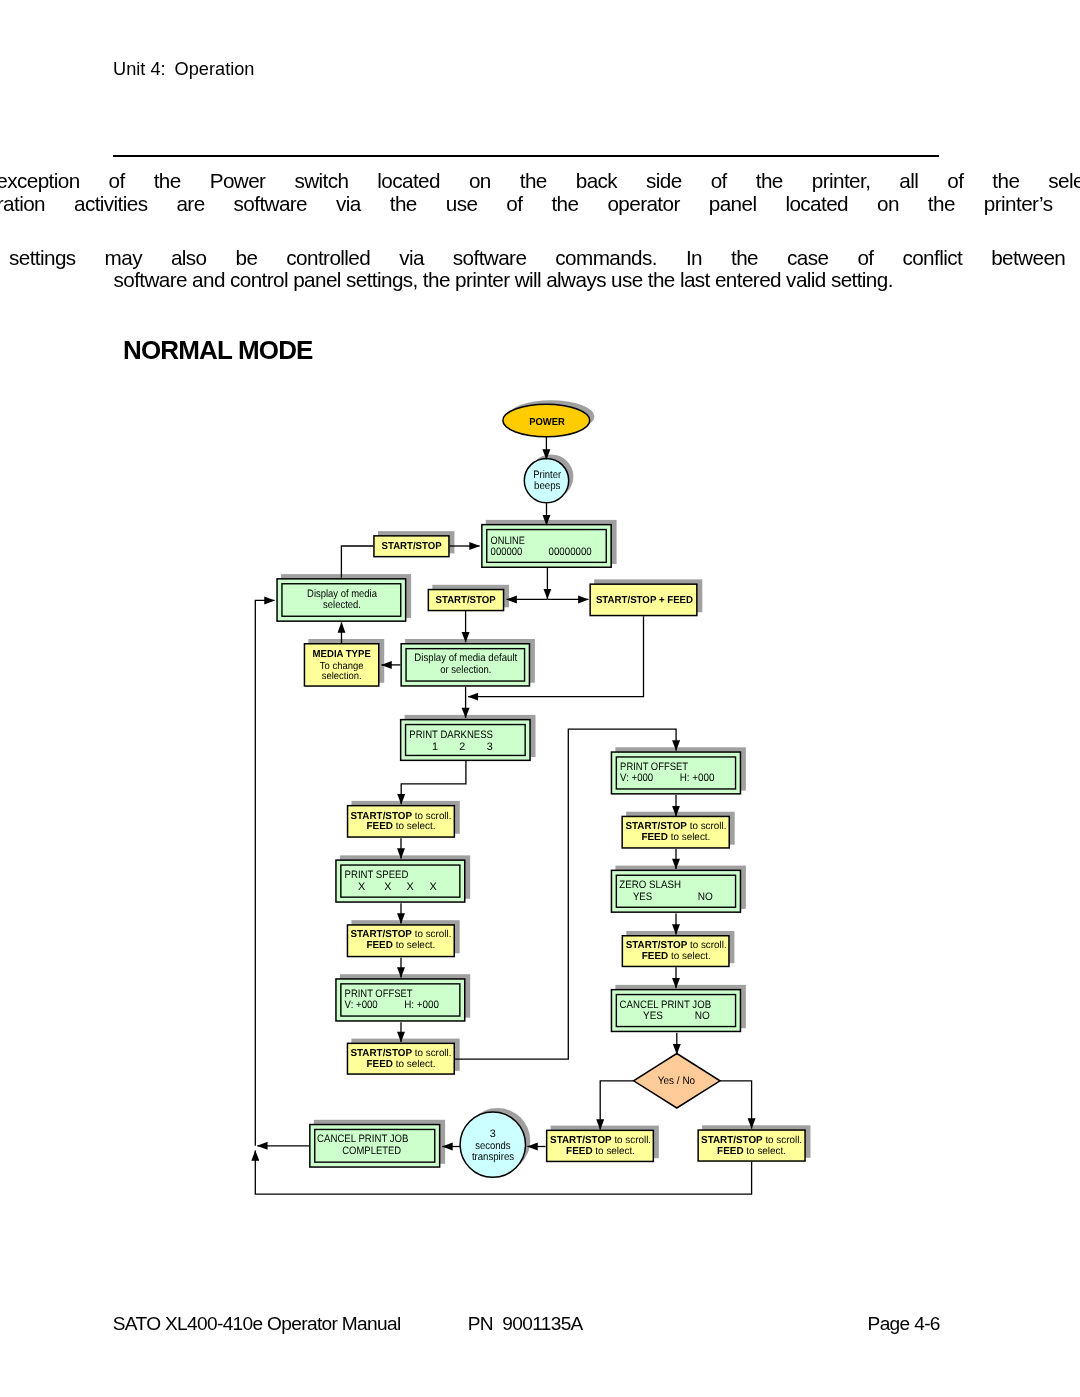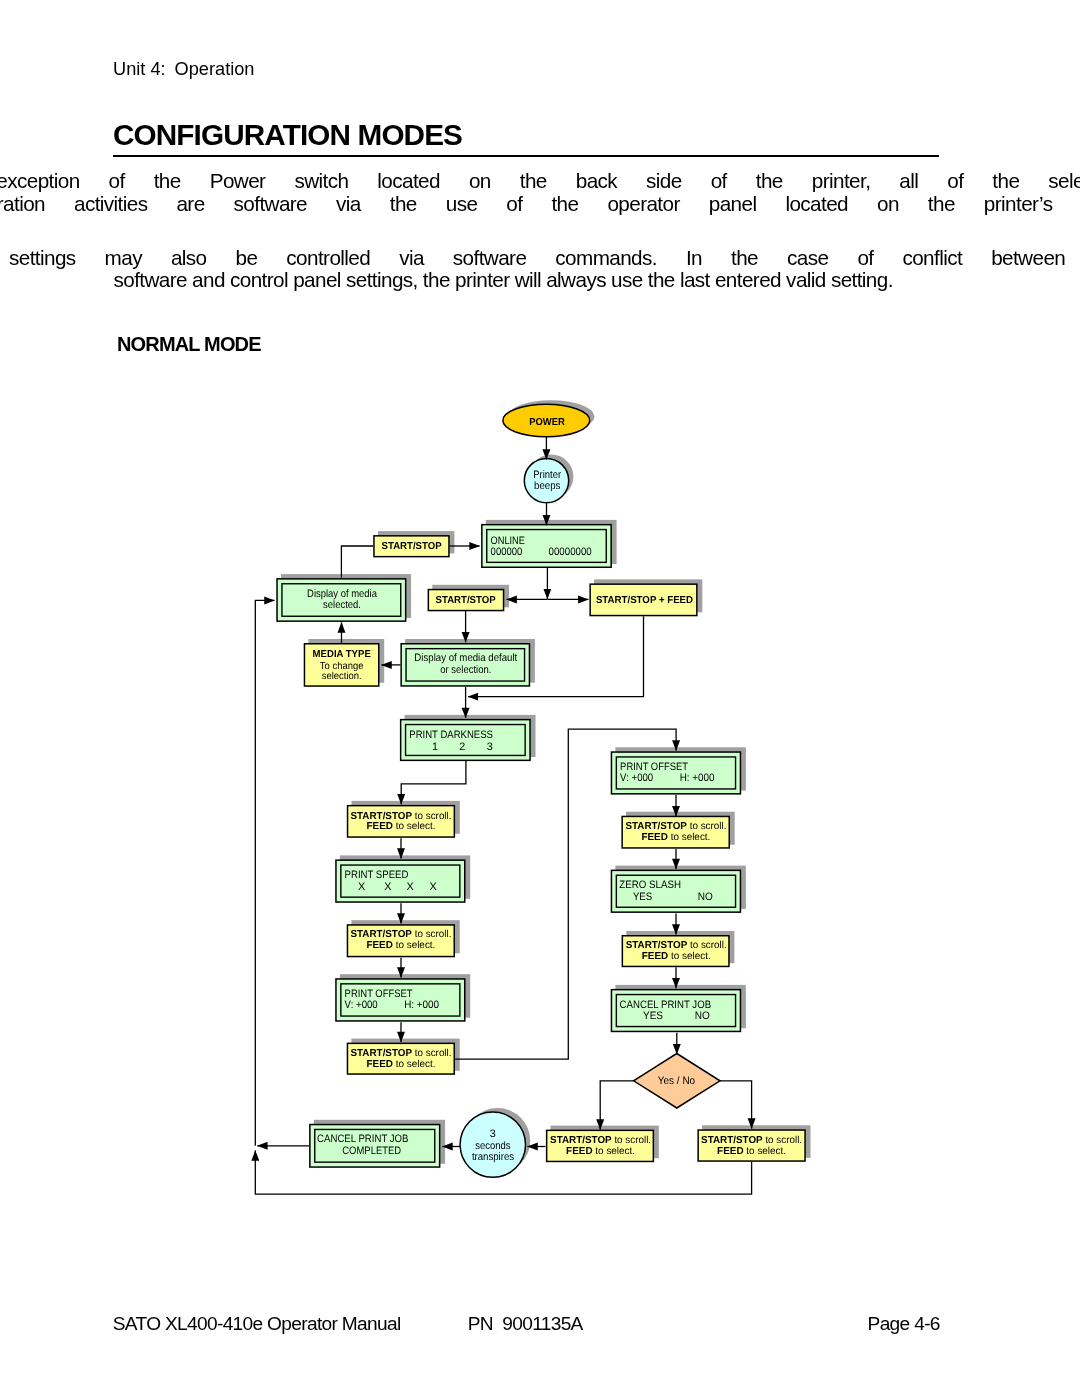--- a/index.html
+++ b/index.html
@@ -14,21 +14,21 @@
   .running-head{position:absolute;left:95px;top:58px;font-size:18.2px;line-height:22px;}
   .rh-gap{display:inline-block;width:9px;}
   h1.doc-title{
     position:absolute;left:95px;top:119px;margin:0;
     font-size:29.7px;font-weight:bold;letter-spacing:-0.87px;line-height:31px;
   }
   .title-rule{position:absolute;left:95px;top:155px;width:826px;height:2px;background:#000;}
   .para{position:absolute;left:95.5px;width:826px;font-size:20.7px;letter-spacing:-0.59px;line-height:22.7px;text-align:justify;margin:0;}
   .para.p1{top:169.8px;}
   .para.p2{top:246.5px;}
-  h2.sub-head{position:absolute;left:95px;top:328px;margin:4px;font-size:20px;font-weight:bold;line-height:24px;letter-spacing:-0.84px;}
+  h2.sub-head{position:absolute;left:95px;top:328px;margin:10px;font-size:26px;font-weight:bold;line-height:24px;letter-spacing:-0.84px;}
   .para.p3{top:353px;text-align:left;}
   .tline{white-space:nowrap;}
   .tline.just{display:flex;justify-content:center;white-space:nowrap;gap:29px;}
   .figcap{position:absolute;left:107px;top:1242.5px;width:826px;text-align:center;font-size:20.2px;font-weight:bold;letter-spacing:-0.33px;line-height:22px;}
   .footer{position:absolute;left:94.8px;top:1314px;width:826px;font-size:19.1px;letter-spacing:-0.66px;line-height:20px;}
   .footer .f-left{position:absolute;left:0;top:0;}
   .footer .f-mid{position:absolute;left:355px;top:0;white-space:pre;}
   .footer .f-right{position:absolute;right:-1px;top:0;}
   svg.flow{position:absolute;left:0;top:0;width:1080px;height:1397px;transform:translateZ(0);}
   svg.flow text{font-family:"Liberation Sans", sans-serif;fill:#000;text-rendering:geometricPrecision;-webkit-font-smoothing:antialiased;}
@@ -46,21 +46,20 @@
   svg.flow .ln{fill:none;stroke:var(--c-stroke,#000);stroke-width:1.3;}
 
 </style>
 </head>
 <body style="background: rgb(255, 255, 255); color: rgb(0, 0, 0);">
 
 <div class="page">
 
   <div class="running-head"><span>Unit 4:</span><span class="rh-gap"></span><span>Operation</span></div>
 
-  <h1 class="doc-title">CONFIGURATION MODES</h1>
   <div class="title-rule"></div>
 
   <div class="para p1">
     <div class="tline just">
         <span>With</span>
         <span>exception</span>
         <span>of</span>
         <span>the</span>
         <span>Power</span>
         <span>switch</span>

